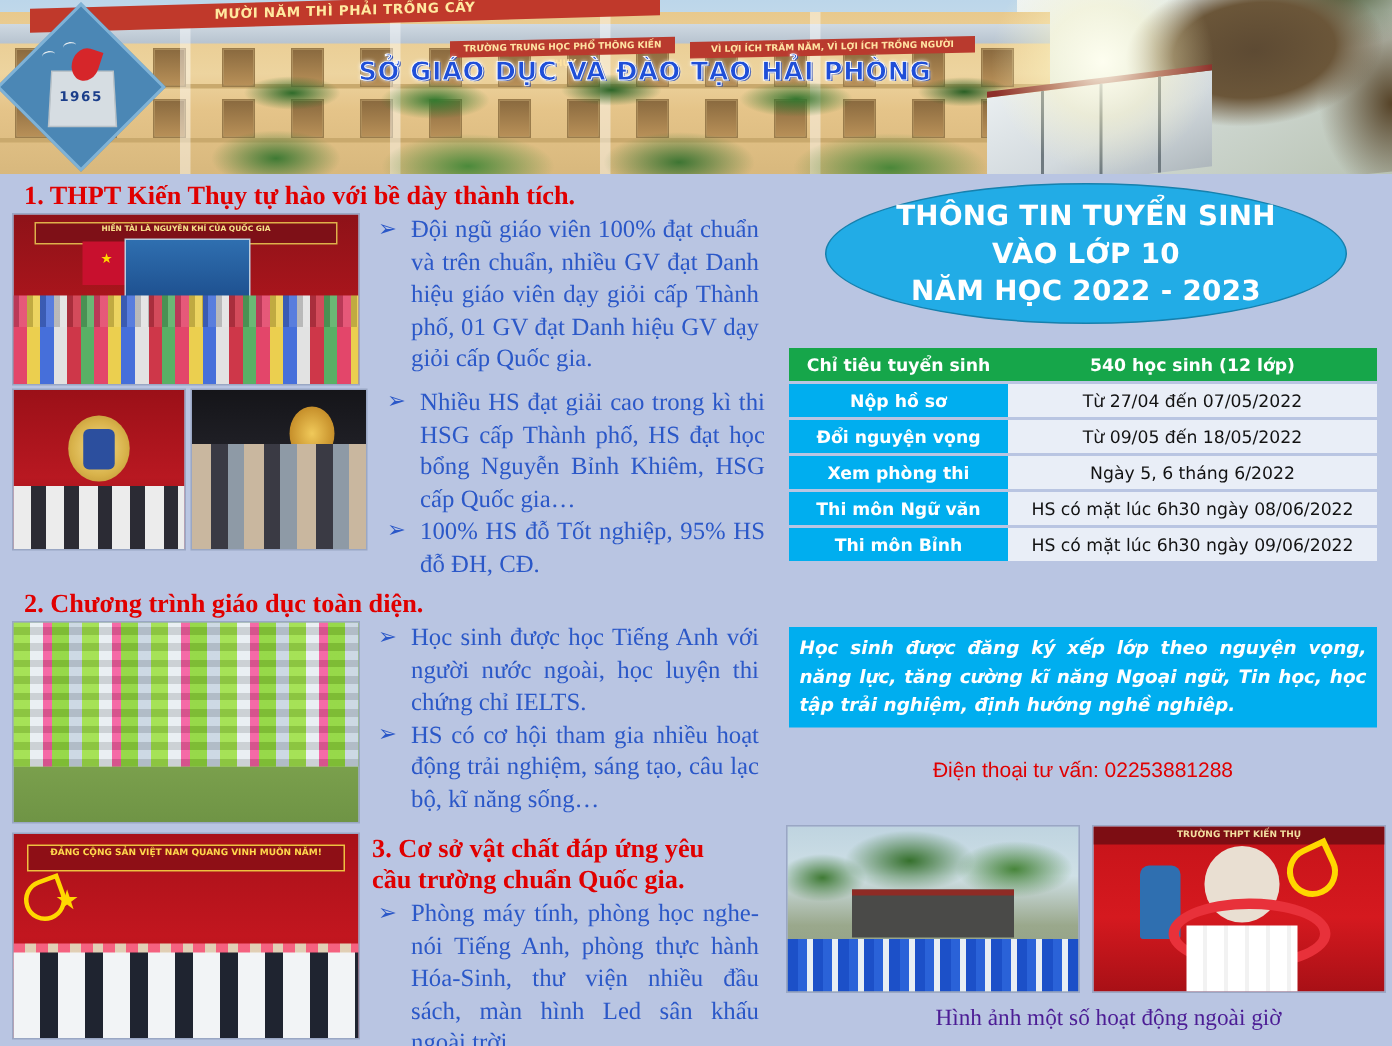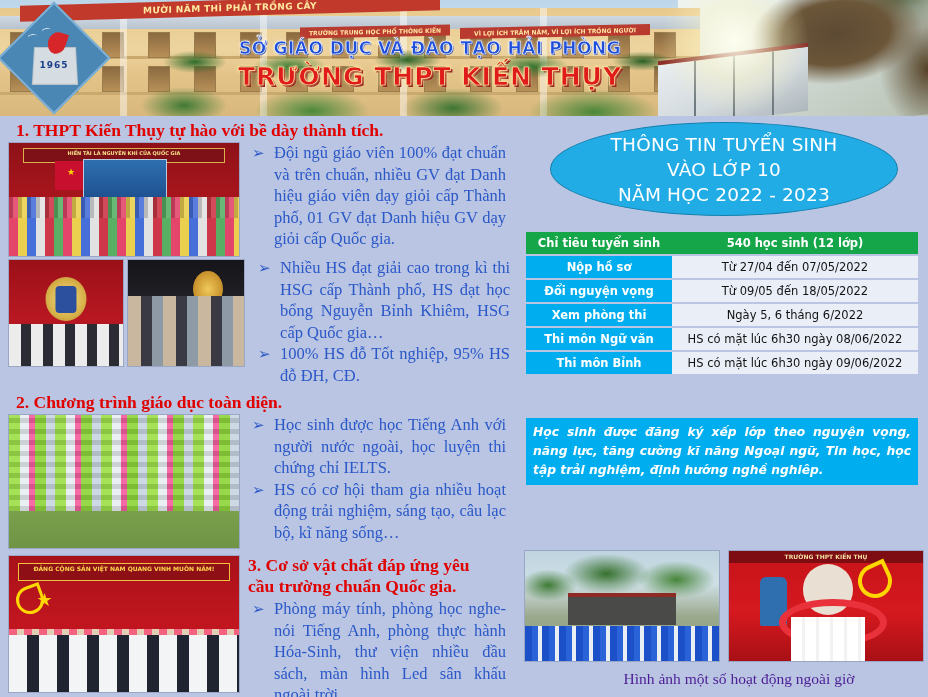--- a/index.html
+++ b/index.html
@@ -142,21 +142,21 @@
     background:repeating-linear-gradient(90deg,#f2f4f6 0 18px,#1f2430 18px 30px);}
   .p-party .flowers{position:absolute;left:0;right:0;bottom:34%;height:12%;
     background:repeating-linear-gradient(90deg,#ff6f91 0 8px,#e8f0d0 8px 15px);opacity:.85;}
 
   
   .right{position:absolute;left:516px;top:118px;width:412px;height:579px;}
   .ellipse{position:absolute;left:34px;top:4px;width:346px;height:92px;border-radius:50%;
     background:#22ace6;border:1.5px solid #1680ad;
     display:flex;align-items:center;justify-content:center;}
   .ellipse div{text-align:center;color:#ffffff;font-family:"DejaVu Sans", sans-serif;
-    font-weight:normal;font-size:18.5px;line-height:25px;letter-spacing:.2px;}
+    font-weight:bold;font-size:18.5px;line-height:25px;letter-spacing:.2px;}
 
   table.info{position:absolute;left:10px;top:112px;width:392px;border-collapse:separate;
     border-spacing:0 2px;font-family:"DejaVu Sans", sans-serif;text-align:center;}
   table.info td{font-size:11.5px;padding:4px 6px;vertical-align:middle;}
   table.info td.k{width:134px;color:#fff;font-weight:bold;background:#00aeef;}
   table.info td.v{color:#121212;background:#e9eef7;}
   table.info tr.head td.k{background:#16a64a;}
   table.info tr.head td.v{background:#16a64a;color:#fff;font-weight:bold;}
 
   .note{position:absolute;left:10px;top:300px;width:392px;background:#00aeef;
@@ -263,21 +263,20 @@
       <span>MƯỜI NĂM THÌ PHẢI TRỒNG CÂY</span>
     </div>
     <div class="ribbon-small" style="left:300px;width:150px">
       <span>TRƯỜNG TRUNG HỌC PHỔ THÔNG KIẾN THỤY</span>
     </div>
     <div class="ribbon-small" style="left:460px;width:190px">
       <span>VÌ LỢI ÍCH TRĂM NĂM, VÌ LỢI ÍCH TRỒNG NGƯỜI</span>
     </div>
 
     <div class="banner-line1">SỞ GIÁO DỤC VÀ ĐÀO TẠO HẢI PHÒNG</div>
-    <div class="banner-line2">TRƯỜNG THPT KIẾN THỤY</div>
 
     <div class="logo">
       <div class="inner">
         <div class="bird" style="left:12px;top:14px"></div>
         <div class="bird" style="left:26px;top:8px"></div>
         <div class="bird" style="left:40px;top:14px"></div>
         <div class="book"></div>
         <div class="flame"></div>
         <div class="yr">1965</div>
       </div>
@@ -411,20 +410,21 @@
         <tr>
           <td class="k">Thi môn Bỉnh</td>
           <td class="v">HS có mặt lúc 6h30  ngày 09/06/2022</td>
         </tr>
       </tbody>
     </table>
 
     <div class="note">Học sinh được đăng ký xếp lớp theo nguyện vọng, năng lực, tăng cường kĩ năng Ngoại ngữ, Tin học, học tập trải nghiệm, định hướng nghề nghiêp.</div>
 
     <div class="contact">
+      <div>Điện thoại tư vấn: 02253881288</div>
     </div>
 
     <div class="botphotos">
       <div class="photo p-gate">
         <div class="trees"></div>
         <div class="gate"></div>
         <div class="blue"></div>
       </div>
       <div class="photo p-ho">
         <div class="topband">

